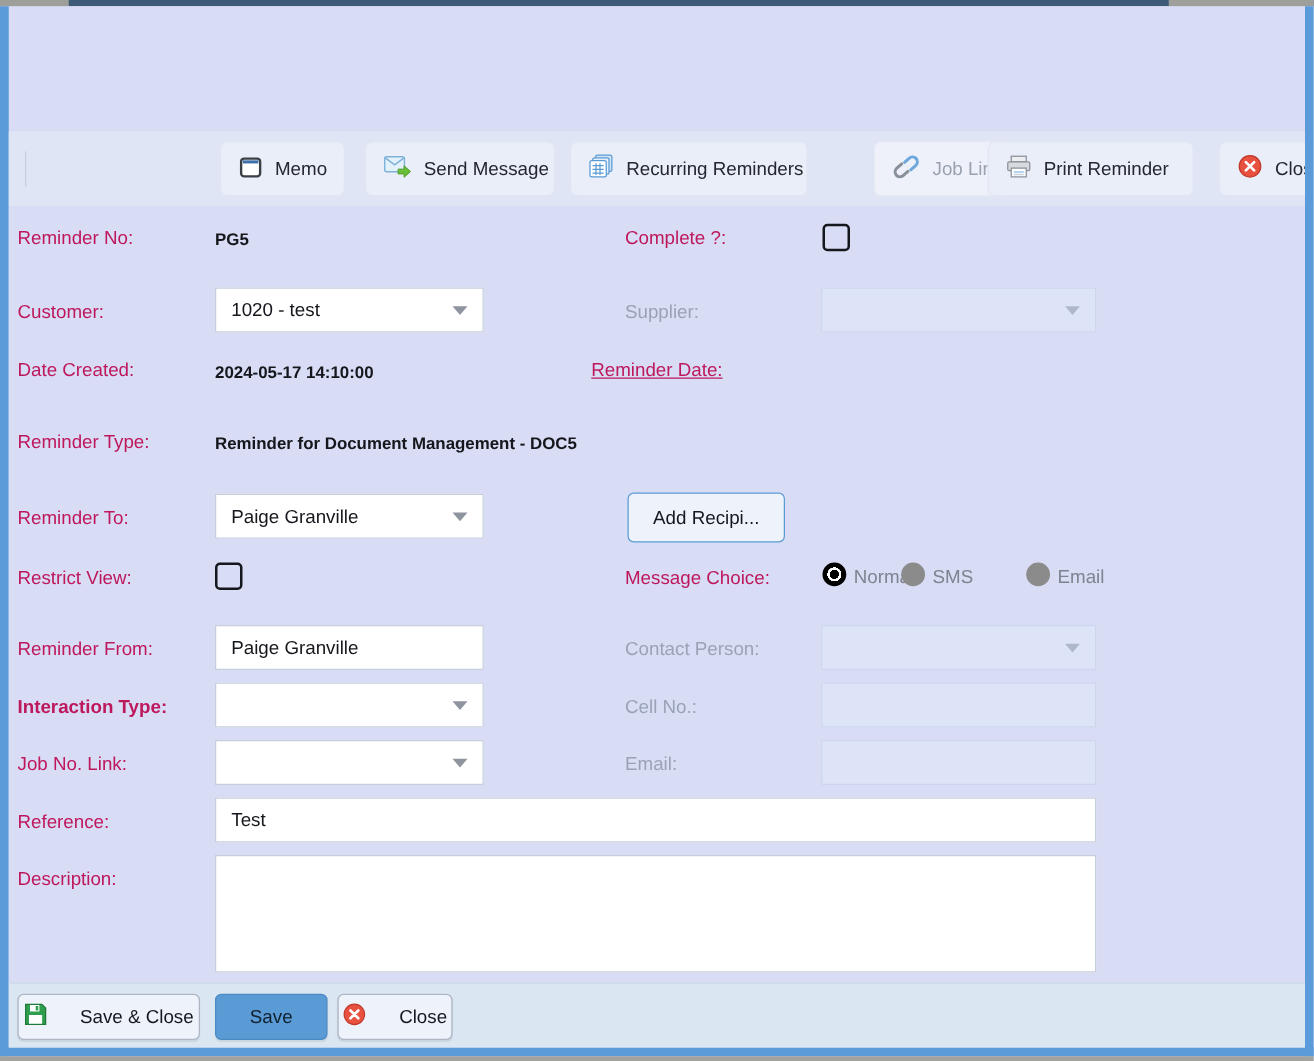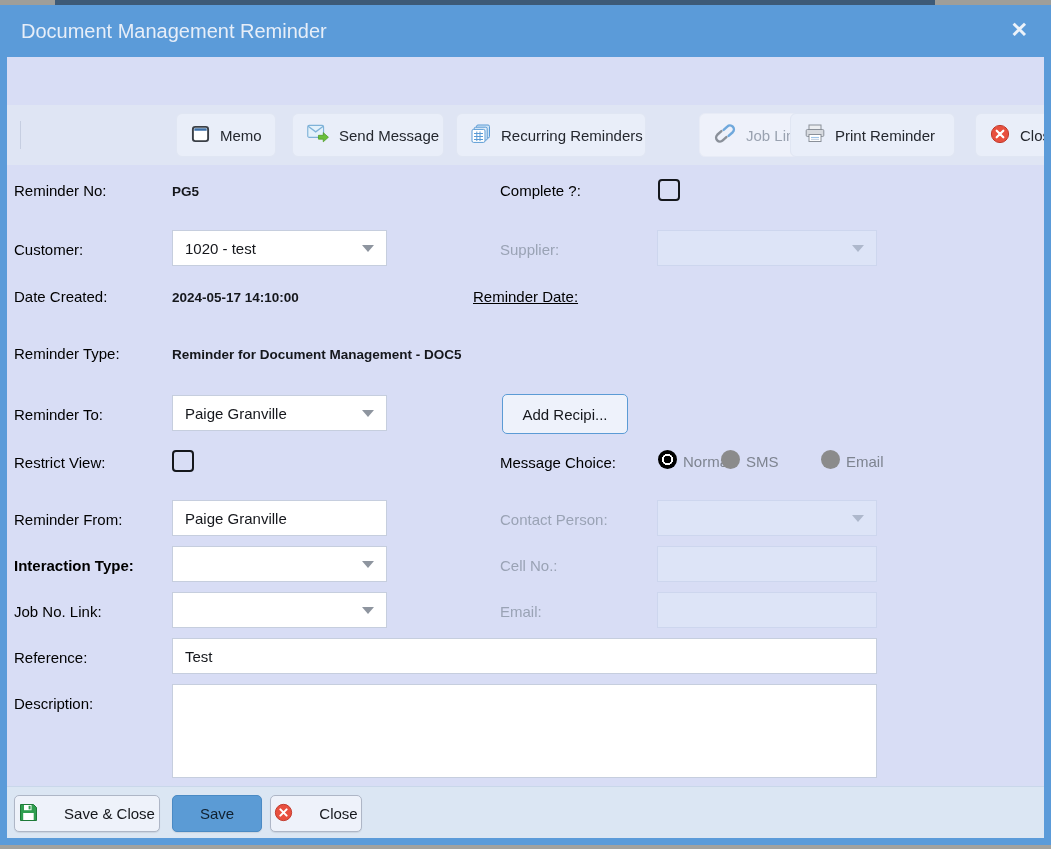--- a/index.html
+++ b/index.html
@@ -29,21 +29,21 @@
   
   .toolbar{top:100px;left:0;width:1037px;height:60px;background:#dfe5f4;overflow:hidden;}
   .toolbar .divider{position:absolute;left:13px;top:16px;width:1px;height:28px;background:#c6cee1;}
   .tbtn{position:absolute;top:8px;height:44px;border-radius:6px;background:#e9eef9;border:1px solid #e0e6f3;
         display:flex;align-items:center;gap:10px;padding:0 14px;font-size:15px;color:#24272e;
         box-sizing:border-box;white-space:nowrap;cursor:default;}
   .tbtn.disabled{background:#eef1fa;border-color:#e7ebf6;color:#9aa2b0;}
 
   
   .formarea{top:160px;left:0;width:1037px;height:621px;background:#d8ddf5;}
-  .lbl{position:absolute;font-size:15px;color:#000000;white-space:nowrap;}
+  .lbl{position:absolute;font-size:15px;color:#be185d;white-space:nowrap;}
   .lbl.dis{color:#9aa3b5;}
   .val{position:absolute;font-size:13.5px;font-weight:bold;color:#15171c;white-space:nowrap;}
   .field{position:absolute;height:36px;background:#fff;border:1px solid #c6cede;font-size:15px;color:#15171c;
          display:flex;align-items:center;padding:0 12px;box-sizing:border-box;}
   .field.dis{background:#dde4f7;border-color:#cdd6ee;}
   input.fieldinput{position:absolute;height:36px;background:#fff;border:1px solid #c6cede;font-size:15px;color:#15171c;
          padding:0 12px;box-sizing:border-box;font-family:"Liberation Sans",sans-serif;outline:none;}
   input.fieldinput:disabled{background:#dde4f7;border-color:#cdd6ee;}
   textarea.fieldta{position:absolute;background:#fff;border:1px solid #c6cede;box-sizing:border-box;resize:none;
          font-family:"Liberation Sans",sans-serif;font-size:15px;padding:8px 12px;outline:none;}
@@ -69,24 +69,20 @@
 </head>
 <body>
 
 <div class="abs top-strip">
   <div class="abs seg-l"></div>
   <div class="abs seg-r"></div>
 </div>
 
 <div class="abs dialog">
 
-  <div class="abs titlebar">
-    <span class="title">Document Management Reminder</span>
-    <span class="x">✕</span>
-  </div>
 
 
   <div class="abs toolbar">
     <div class="divider"></div>
 
 
     <div class="tbtn" style="left:169px;width:100px;">
       <span>
         <svg width="19" height="19" viewBox="0 0 20 20">
             <rect x="2" y="3" width="16" height="15" rx="2.5" fill="#fff" stroke="#3a3f46" stroke-width="2"></rect>

